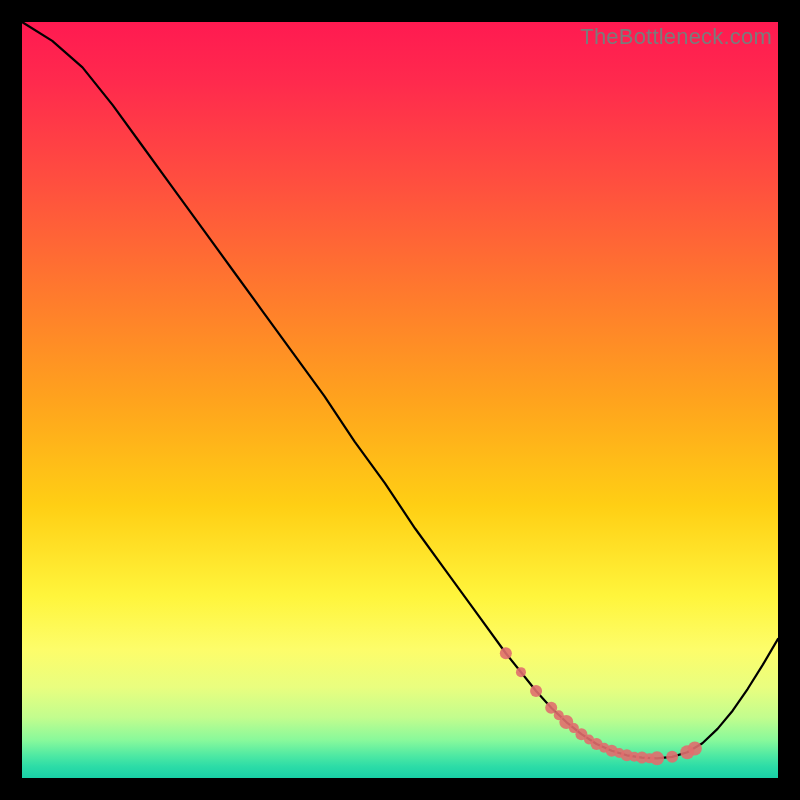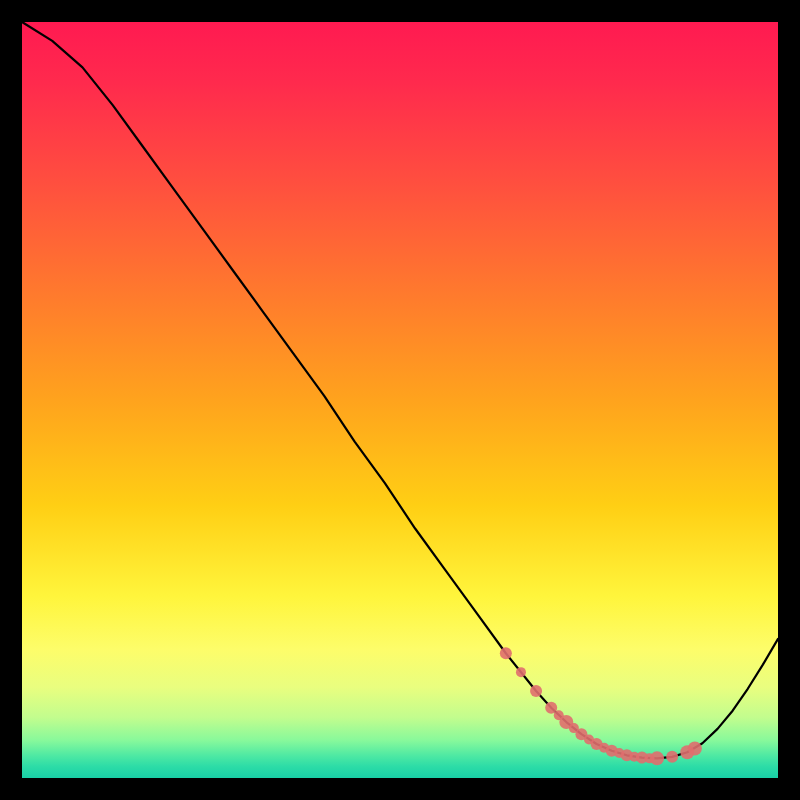--- a/index.html
+++ b/index.html
@@ -71,20 +71,21 @@
     fill: #e06e6e;
     fill-opacity: 0.9;
     stroke: none;
   }
 </style>
 </head>
 <body>
 
 <div class="frame">
   <div class="gradient"></div>
+  <div class="watermark">TheBottleneck.com</div>
   <svg class="plot" viewBox="0 0 756 756">
     <path class="curve" d="M0.00 0.00 L30.24 18.90 L60.48 45.36 L90.72 83.16 L120.96 124.74 L151.20 166.32 L181.44 207.90 L211.68 249.48 L241.92 291.06 L272.16 332.64 L302.40 374.22 L332.64 419.58 L362.88 461.16 L393.12 506.52 L423.36 548.10 L453.60 589.68 L483.84 631.26 L514.08 669.06 L529.20 685.69 L544.32 700.06 L559.44 712.15 L574.56 721.98 L589.68 728.78 L604.80 733.32 L619.92 735.59 L635.04 736.34 L650.16 734.83 L665.28 730.30 L680.40 721.22 L695.52 706.86 L710.64 688.72 L725.76 666.79 L740.88 642.60 L756.00 616.90"></path>
     <g>
         <circle cx="483.84" cy="631.26" r="6" class="marker"></circle>
         <circle cx="498.96" cy="650.16" r="5" class="marker"></circle>
         <circle cx="514.08" cy="669.06" r="6" class="marker"></circle>
         <circle cx="529.20" cy="685.69" r="6" class="marker"></circle>
         <circle cx="536.76" cy="693.25" r="5" class="marker"></circle>
         <circle cx="544.32" cy="700.06" r="7" class="marker"></circle>
         <circle cx="551.88" cy="706.10" r="5" class="marker"></circle>

